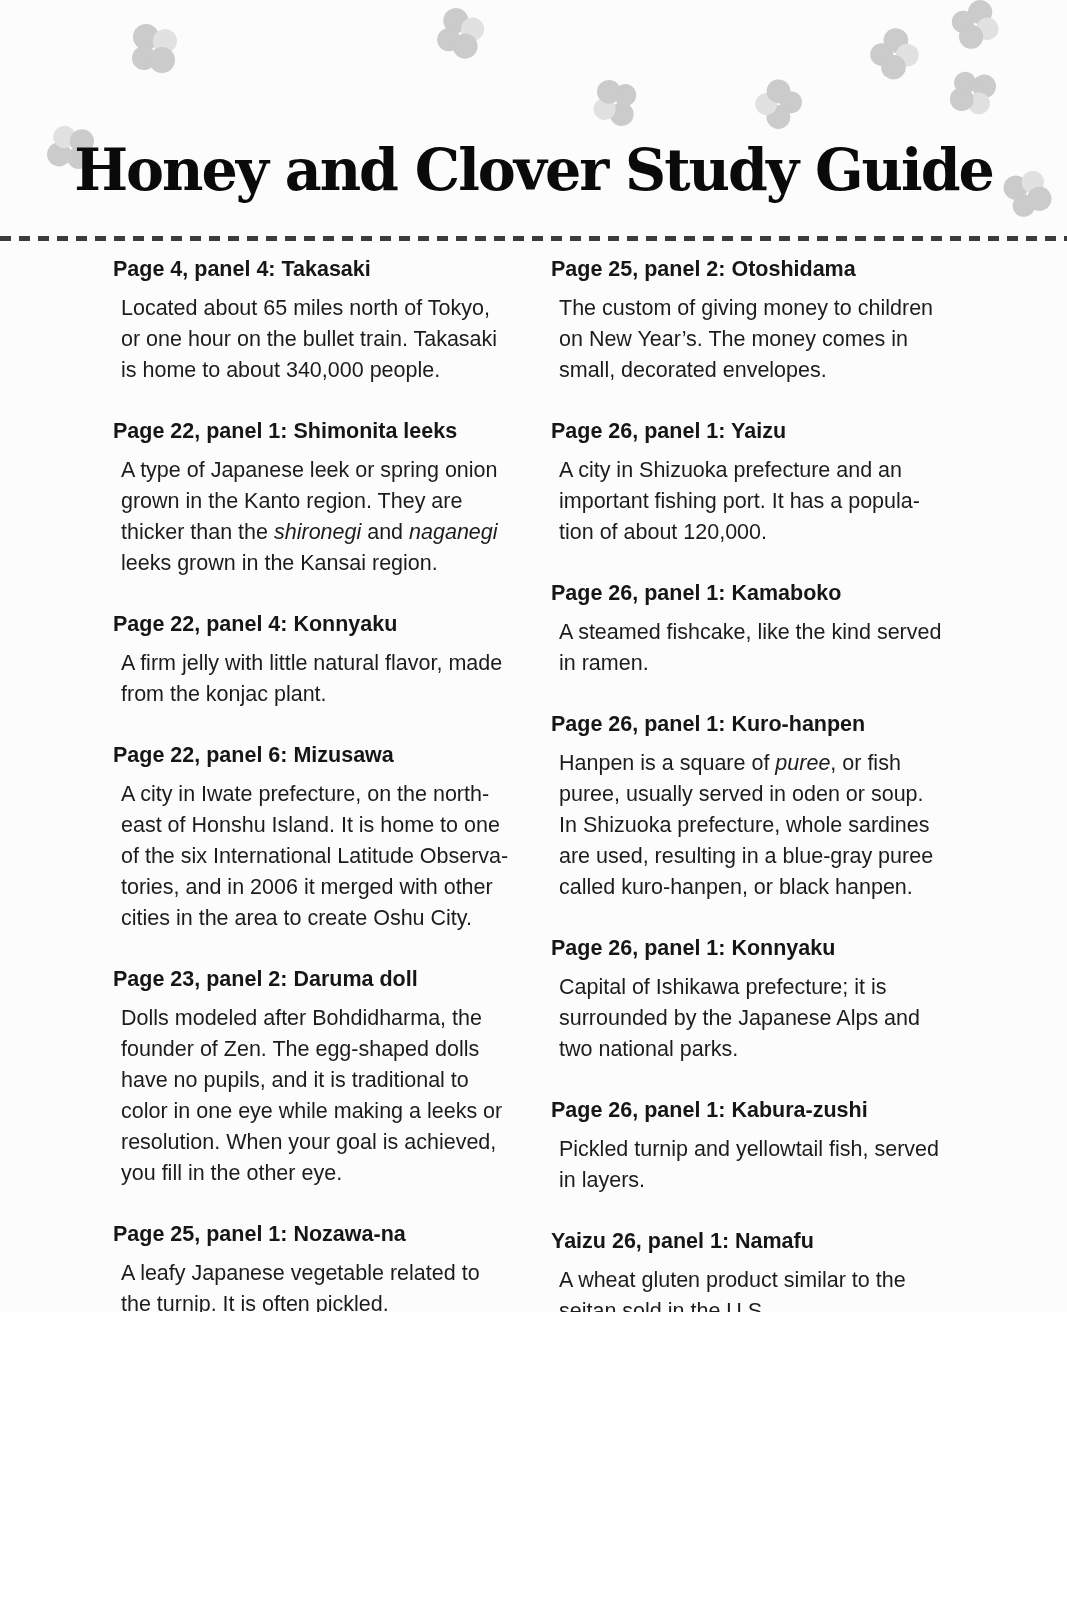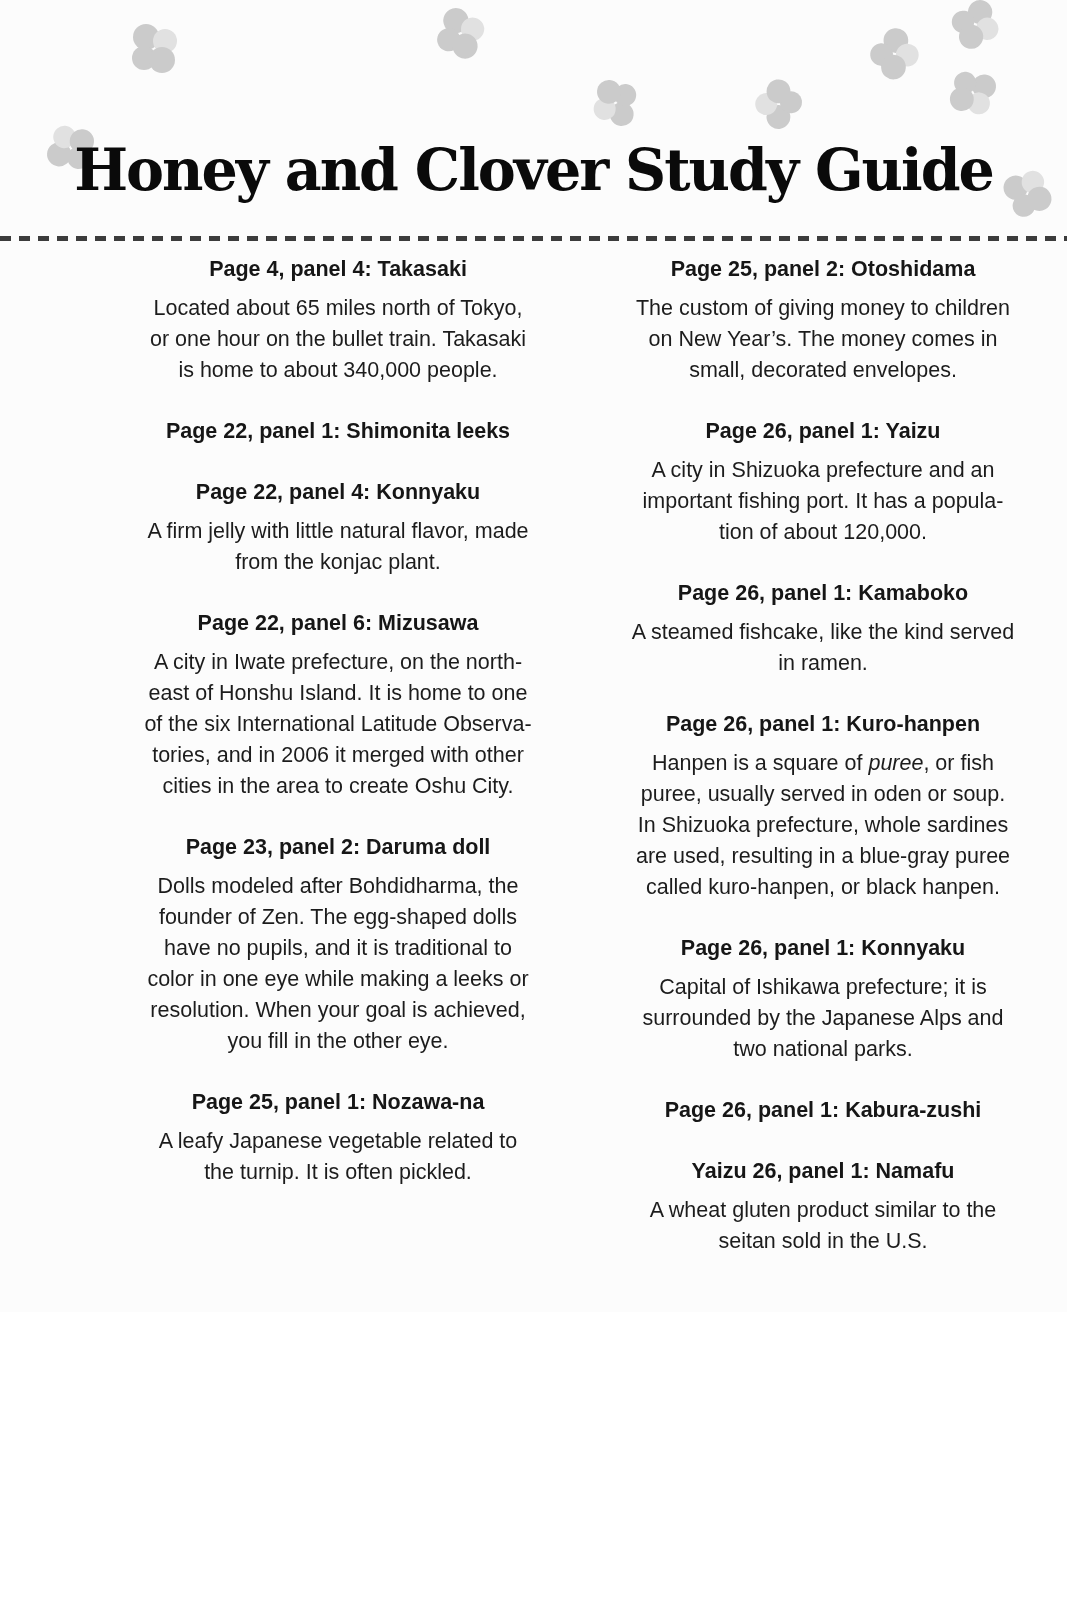--- a/index.html
+++ b/index.html
@@ -33,24 +33,23 @@
     left: 0;
     width: 100%;
     height: 5px;
     background: repeating-linear-gradient(to right, #3c3c3c 0 11px, transparent 11px 19px);
   }
   .dash-top { top: 236px; }
   .dash-bottom { top: 1382px; }
   .col {
     position: absolute;
     top: 254px;
-    text-align: center;
   }
   .col-left  { left: 113px; width: 450px; }
-  .col-right { left: 588px; width: 470px; }
+  .col-right { left: 551px; width: 470px; }
   .entry { margin: 0 0 30px 0; }
   .entry-heading {
     margin: 0;
     font-size: 21.5px;
     line-height: 31px;
     font-weight: bold;
     color: #161616;
   }
   .entry-body {
     margin: 8px;
@@ -130,20 +129,24 @@
   <div class="col col-left">
   <div class="entry">
     <p class="entry-heading">Page 4, panel 4: Takasaki</p>
     <p class="entry-body"><span>Located about 65 miles north of Tokyo,
 or one hour on the bullet train. Takasaki
 is home to about 340,000 people.</span></p>
   </div>
 
   <div class="entry">
     <p class="entry-heading">Page 22, panel 1: Shimonita leeks</p>
+    <p class="entry-body"><span>A type of Japanese leek or spring onion
+grown in the Kanto region. They are
+thicker than the </span><em>shironegi</em><span> and </span><em>naganegi</em><span>
+leeks grown in the Kansai region.</span></p>
   </div>
 
   <div class="entry">
     <p class="entry-heading">Page 22, panel 4: Konnyaku</p>
     <p class="entry-body"><span>A firm jelly with little natural flavor, made
 from the konjac plant.</span></p>
   </div>
 
   <div class="entry">
     <p class="entry-heading">Page 22, panel 6: Mizusawa</p>
@@ -202,20 +205,22 @@
 
   <div class="entry">
     <p class="entry-heading">Page 26, panel 1: Konnyaku</p>
     <p class="entry-body"><span>Capital of Ishikawa prefecture; it is
 surrounded by the Japanese Alps and
 two national parks.</span></p>
   </div>
 
   <div class="entry">
     <p class="entry-heading">Page 26, panel 1: Kabura-zushi</p>
+    <p class="entry-body"><span>Pickled turnip and yellowtail fish, served
+in layers.</span></p>
   </div>
 
   <div class="entry">
     <p class="entry-heading">Yaizu 26, panel 1: Namafu</p>
     <p class="entry-body"><span>A wheat gluten product similar to the
 seitan sold in the U.S.</span></p>
   </div>
 </div>
 
   <div class="dash-line dash-bottom"></div>

